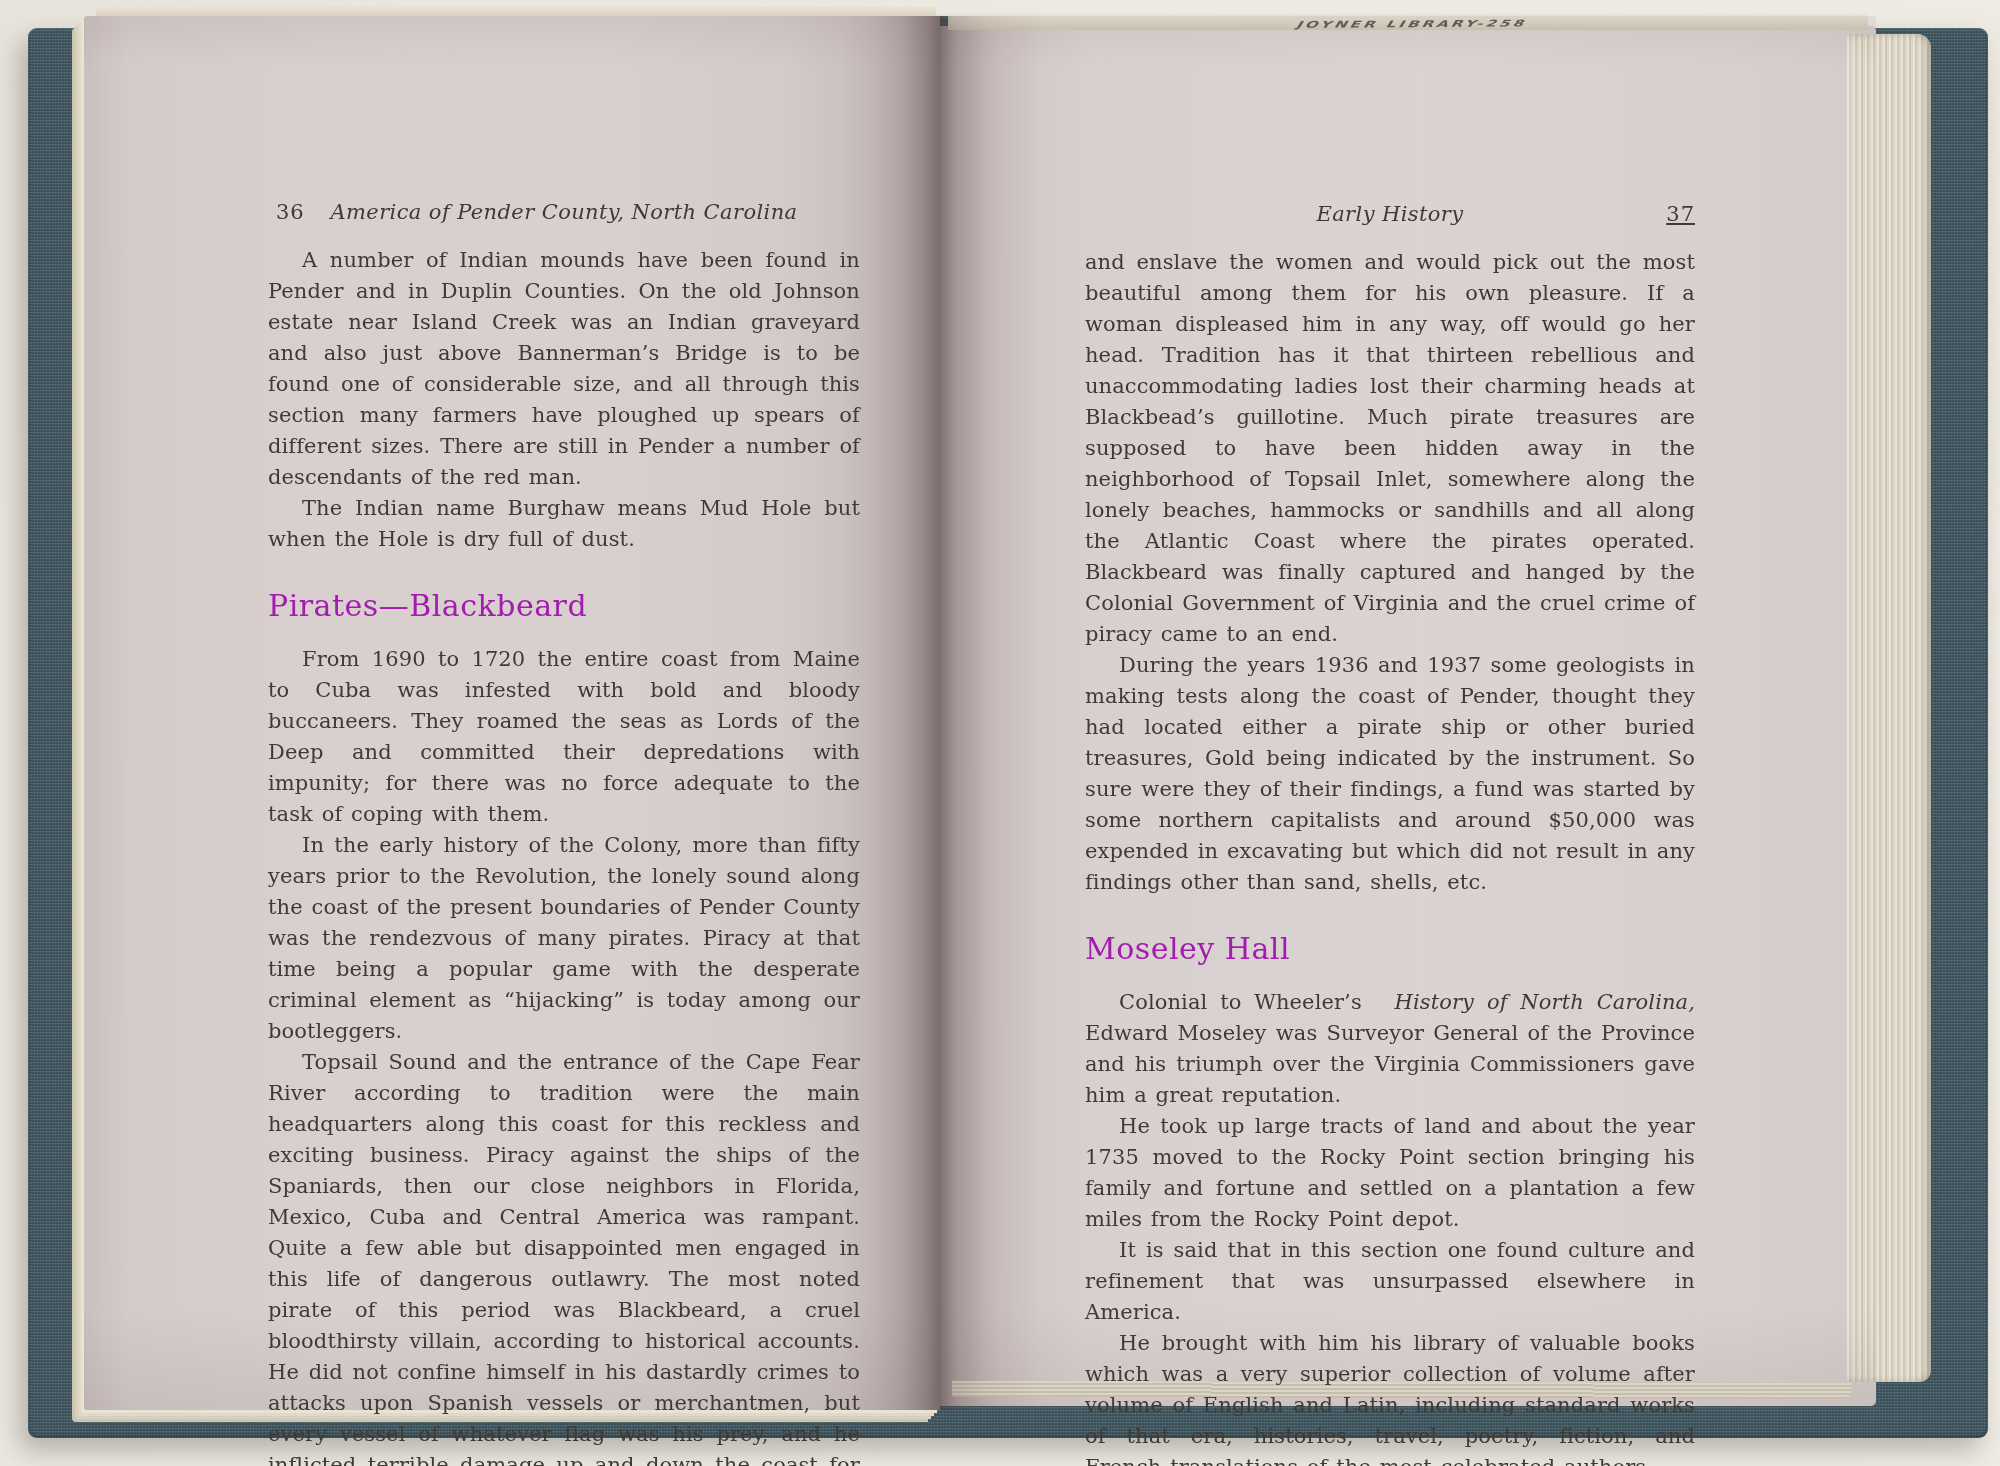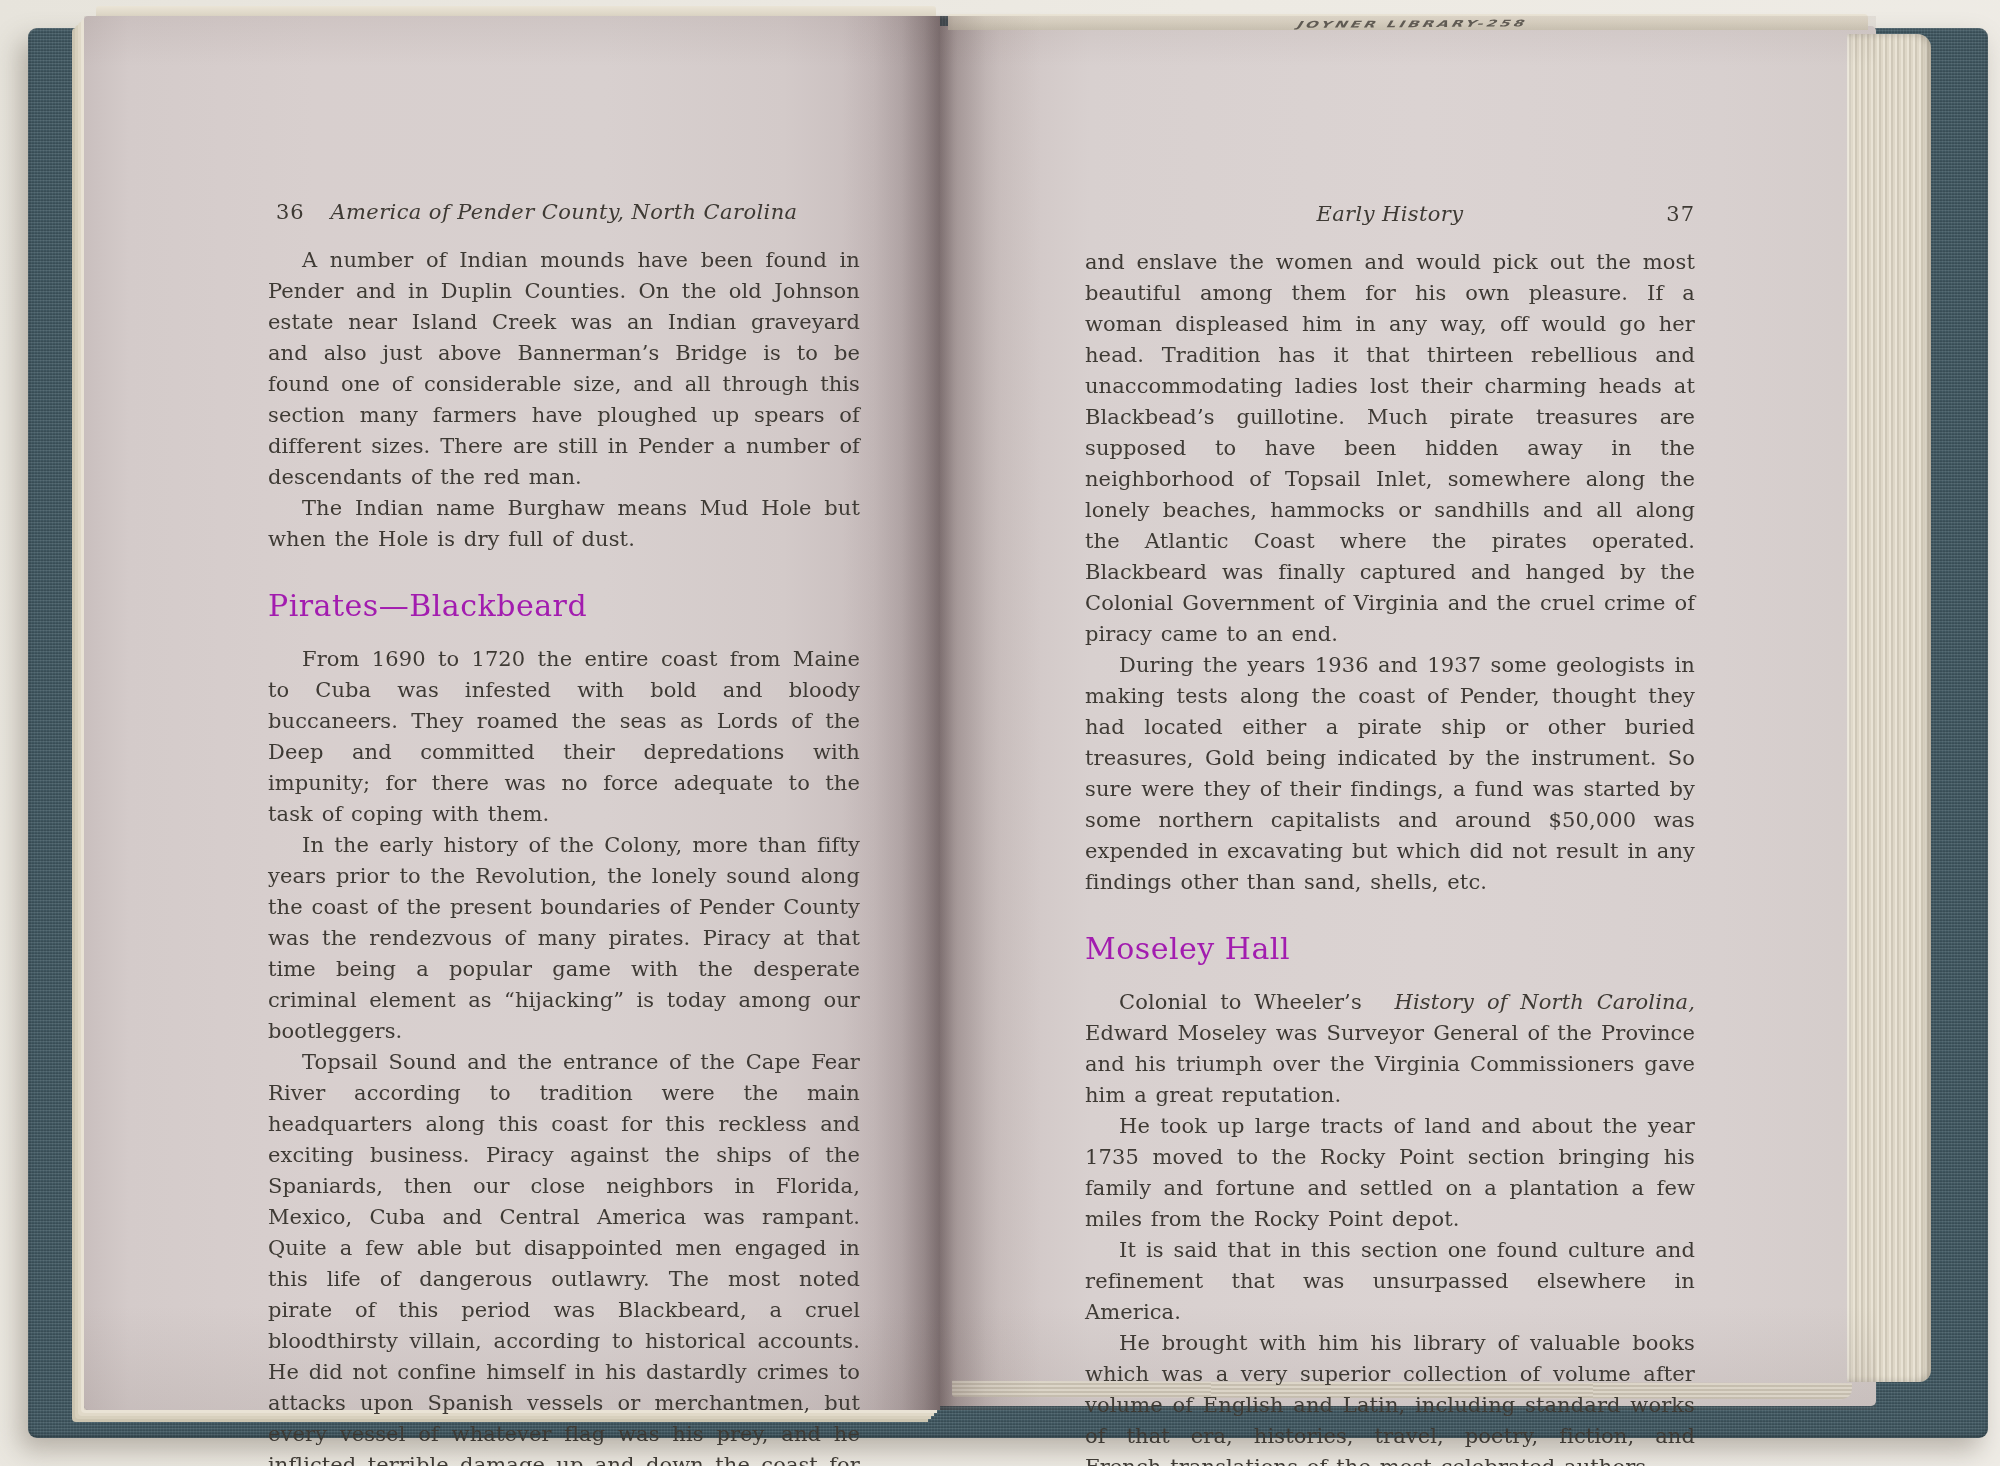--- a/index.html
+++ b/index.html
@@ -77,21 +77,21 @@
   .page-vignette{
     position:absolute;left:84px;top:16px;width:1792px;height:1394px;z-index:3;pointer-events:none;
     background:linear-gradient(180deg,rgba(120,100,95,0.10) 0,rgba(120,100,95,0) 50px,rgba(120,100,95,0) 1290px,rgba(110,95,90,0.12) 1394px);
   }
   .text-block{position:absolute;z-index:6;color:#3e3a34;}
   .text-left{left:268px;top:200px;width:592px;}
   .text-right{left:1085px;top:202px;width:610px;}
   .running-head{position:relative;height:30px;margin-bottom:15px;font-size:21px;}
   .running-head .folio{position:absolute;top:0;font-style:normal;letter-spacing:1px;}
   .folio-left{left:8px;}
-  .folio-right{right:0;}
+  .folio-right{right:0;text-decoration:underline;}
   .running-head .head-title{display:block;text-align:center;font-style:italic;letter-spacing:0.4px;}
   p.body{
     margin:0;font-size:21px;line-height:31px;text-align:justify;
     word-spacing:2px;letter-spacing:0.1px;
   }
   p.body.indent{text-indent:34px;}
   h2.section-heading{
     margin:33px 0 21px 0;font-size:30px;font-weight:normal;text-align:left;
     letter-spacing:0.5px;color:#a21caf;
   }

